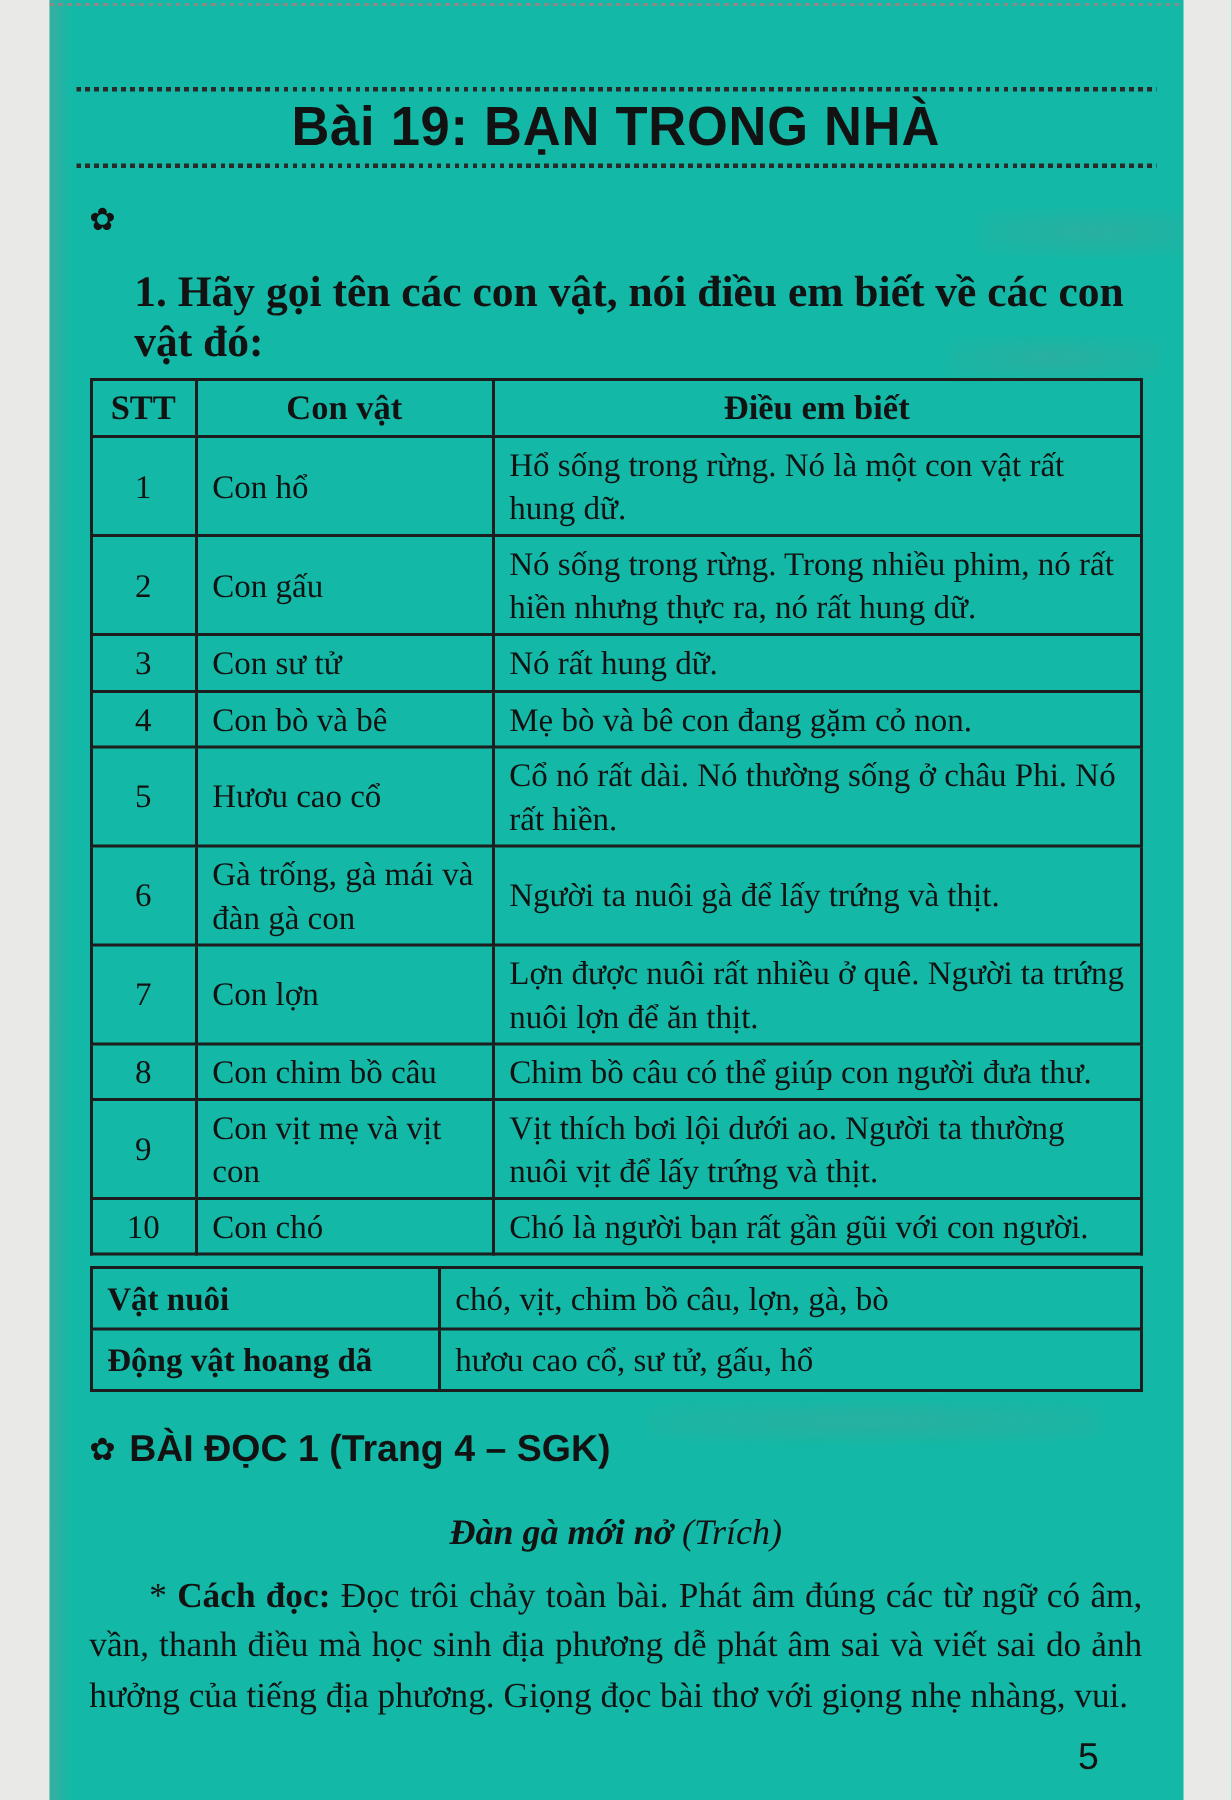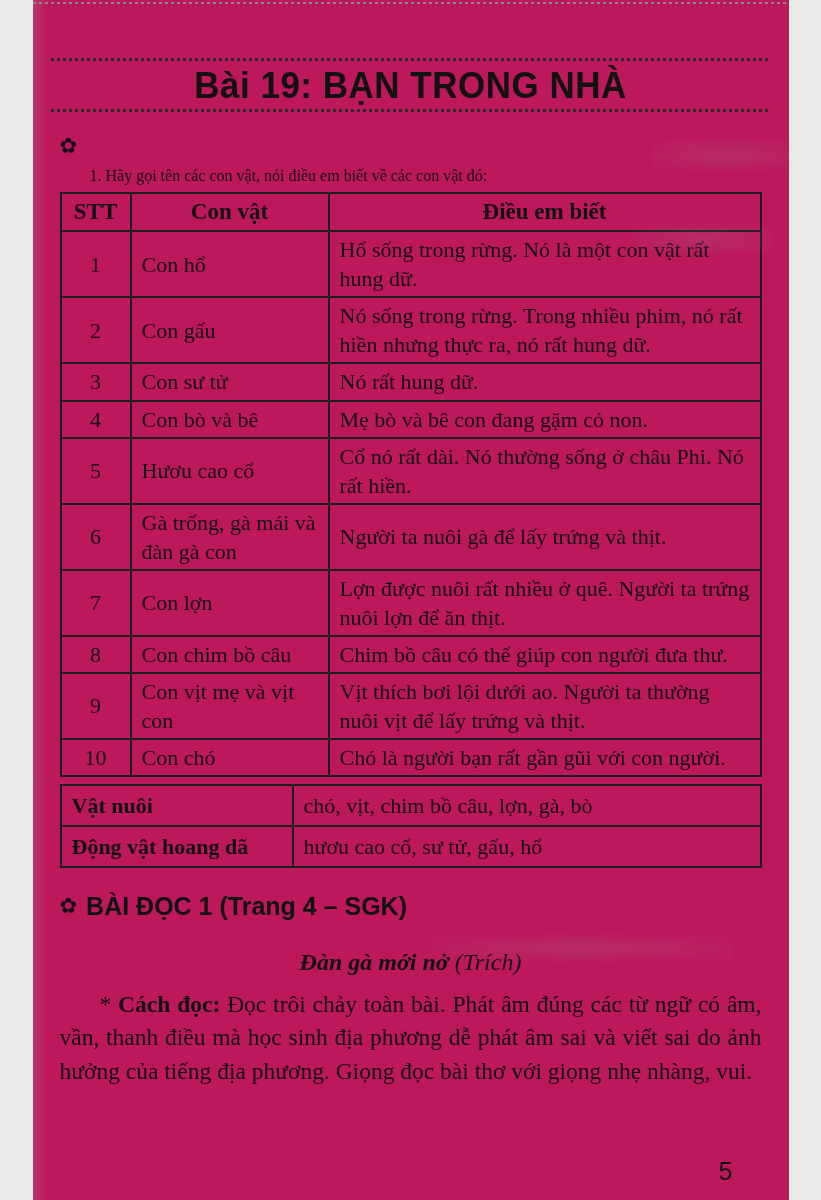--- a/index.html
+++ b/index.html
@@ -2,21 +2,21 @@
 <html><head>
 <meta charset="utf-8">
 <style>
   * { margin: 0; padding: 0; box-sizing: border-box; }
   html, body { background: #e9e9e7; }
   .page {
     position: relative;
     width: 756px;
     height: 1200px;
     margin: 0 auto;
-    background: #be185d;
+    background: #14b8a6;
     color: #121212;
     font-family: "Liberation Serif", "DejaVu Serif", serif;
     overflow: hidden;
   }
   .edge-shade {
     position: absolute; left: 0; top: 0; bottom: 0; width: 14px;
     background: linear-gradient(90deg, rgba(150,150,148,0.28), rgba(150,150,148,0));
     pointer-events: none;
   }
   .dashed-line {
@@ -44,23 +44,23 @@
     font-family: "Liberation Sans", "DejaVu Sans", sans-serif;
     font-weight: 700;
     font-size: 25px;
     margin-top: 24px;
     display: flex;
     align-items: center;
     gap: 9px;
   }
   .flower { font-family: "DejaVu Sans", sans-serif; font-size: 21px; line-height: 1; }
   .question {
-    font-weight: 400;
-    font-size: 16px;
-    margin-top: 10px;
+    font-weight: 700;
+    font-size: 29px;
+    margin-top: 22px;
     padding-left: 30px;
   }
   table {
     width: 100%;
     border-collapse: collapse;
     margin-top: 7px;
     font-size: 22px;
   }
   td, th { border: 2px solid #1d1d1d; padding: 3px 10px; line-height: 1.32; vertical-align: middle; }
   th { font-size: 23px; }

